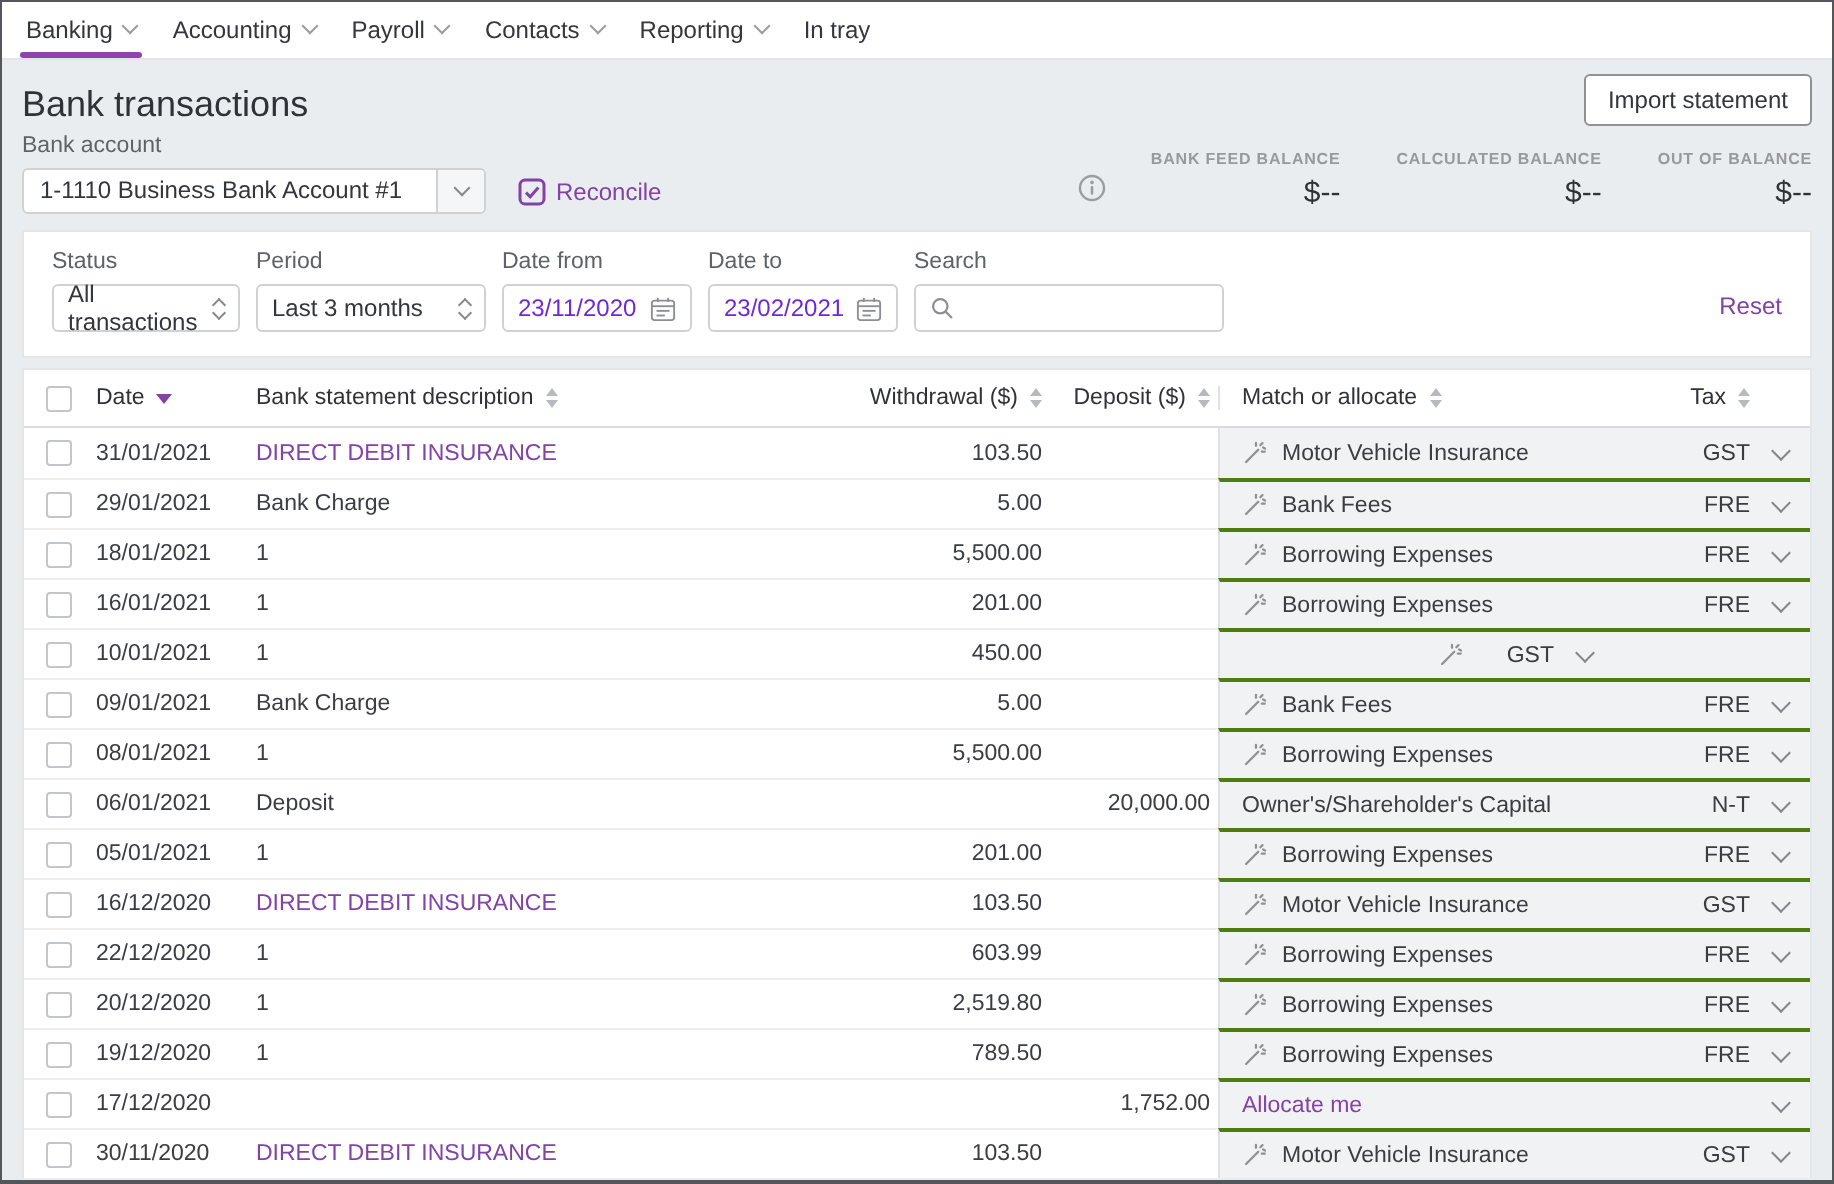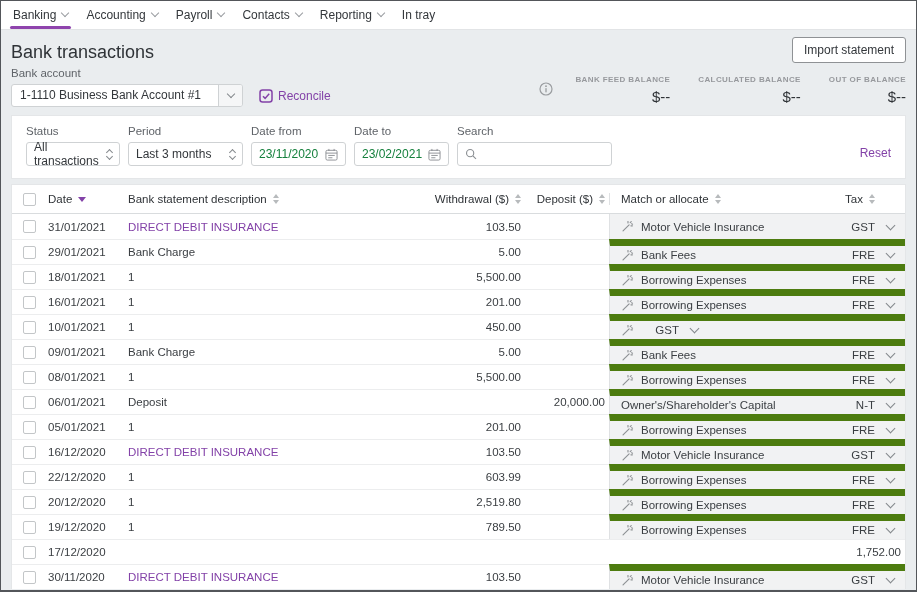--- a/index.html
+++ b/index.html
@@ -54,21 +54,21 @@
   .combo-text { flex: 1; font-size: 12px; color: #33373b; line-height: 21px; padding: 0 8px;
     white-space: nowrap; overflow: hidden; }
   .combo-btn { width: 24px; border-left: 1px solid #cfd2d4; background: #f5f6f7;
     display: flex; align-items: center; justify-content: center; }
   .chev-down { width: 6px; height: 6px; border-right: 1.4px solid #85898d;
     border-bottom: 1.4px solid #85898d; transform: rotate(45deg); margin-top: -3px; }
   .bank-row { display: flex; align-items: center; }
   .reconcile-link { display: flex; align-items: center; margin-left: 16px; cursor: pointer; }
   .reconcile-link span { font-size: 12px; color: #8342a8; margin-left: 5px; }
 
-  .balances { display: flex; align-items: flex-start; gap: 28px; padding-bottom: 2px; }
+  .balances { display: flex; align-items: center; gap: 28px; padding-bottom: 2px; }
   .info-icon { margin-top: 7px; margin-right: -6px; }
   .bal-item { text-align: right; }
   .bal-label { font-size: 8px; font-weight: 700; letter-spacing: 0.4px; color: #97999d; }
   .bal-value { font-size: 15px; color: #2f3337; margin-top: 4px; }
 
   
   .filter-card {
     margin: 8px 10px 0; background: #fff; border: 1px solid #e4e6e8;
     padding: 9px 14px 12px; display: flex; gap: 8px; flex: none;
   }
@@ -77,39 +77,39 @@
     height: 24px; background: #fff; border: 1px solid #cfd2d4; border-radius: 3px;
     display: flex; align-items: center; font-size: 12px; color: #33373b; padding: 0 7px;
     cursor: pointer;
   }
   .spinner { display: flex; flex-direction: column; margin-left: auto; padding-left: 6px; }
   .spinner i { display: block; width: 5px; height: 5px;
     border-right: 1.2px solid #85898d; border-bottom: 1.2px solid #85898d; }
   .spinner .su { transform: rotate(-135deg); margin-bottom: 1px; }
   .spinner .sd { transform: rotate(45deg); margin-top: -2px; }
   .control input {
-    border: none; outline: none; font-family: inherit; font-size: 12px; color: #15803d;
+    border: none; outline: none; font-family: inherit; font-size: 12px; color: #6d28d9;
     width: 100%; background: transparent;
   }
   .ctl-status { width: 94px; }
   .ctl-period { width: 115px; }
   .ctl-date { width: 95px; }
   .ctl-search { width: 155px; }
   .ctl-icon { flex: none; display: flex; align-items: center; }
   .reset-link { margin-left: auto; align-self: flex-end; margin-bottom: 6px;
     font-size: 12px; color: #8342a8; cursor: pointer; }
 
   
   .table-card { margin: 5px 10px 0; background: #fff; border: 1px solid #e4e6e8;
     border-bottom: none; flex: none; }
   .t-head { display: flex; align-items: center; height: 29px; border-bottom: 1px solid #d9dcde;
     font-size: 11.5px; color: #2f3337; }
   .t-row { display: flex; align-items: stretch; height: 25px; font-size: 11.5px; color: #3a3e42; }
   .t-row + .t-row .cell { border-top: 1px solid #ecedee; }
-  .t-row + .t-row .match-cell { border-top: 7px solid #4d7c0f; }
+  .t-row + .t-row .match-cell { border-top: 2px solid #4d7c0f; justify-content: center; }
   .cell { display: flex; align-items: center; }
   .col-check { width: 36px; padding-left: 11px; flex: none; }
   .col-date { width: 66px; flex: none; }
   .col-desc { flex: 1; min-width: 0; overflow: hidden; white-space: nowrap; padding-left: 14px; }
   .col-wd { width: 110px; flex: none; justify-content: flex-end; padding-right: 4px; }
   .col-dep { width: 84px; flex: none; justify-content: flex-end; padding-right: 4px; }
   .match-section, .match-cell {
     width: 296px; flex: none; display: flex; align-items: center;
     border-left: 1px solid #dfe1e3; padding-left: 11px;
   }
@@ -644,20 +644,27 @@
           </div>
         </div>
         <div class="t-row">
           <div class="cell col-check">
             <span class="cb"></span>
           </div>
           <div class="cell col-date">17/12/2020</div>
           <div class="cell col-desc"></div>
           <div class="cell col-wd"></div>
           <div class="cell col-dep">1,752.00</div>
+          <div class="match-cell">
+            <span class="alloc link">Allocate me</span>
+            <span class="tax"></span>
+            <span class="chev-wrap">
+              <i class="chev"></i>
+            </span>
+          </div>
         </div>
         <div class="t-row">
           <div class="cell col-check">
             <span class="cb"></span>
           </div>
           <div class="cell col-date">30/11/2020</div>
           <div class="cell col-desc link">DIRECT DEBIT INSURANCE</div>
           <div class="cell col-wd">103.50</div>
           <div class="cell col-dep"></div>
           <div class="match-cell">

